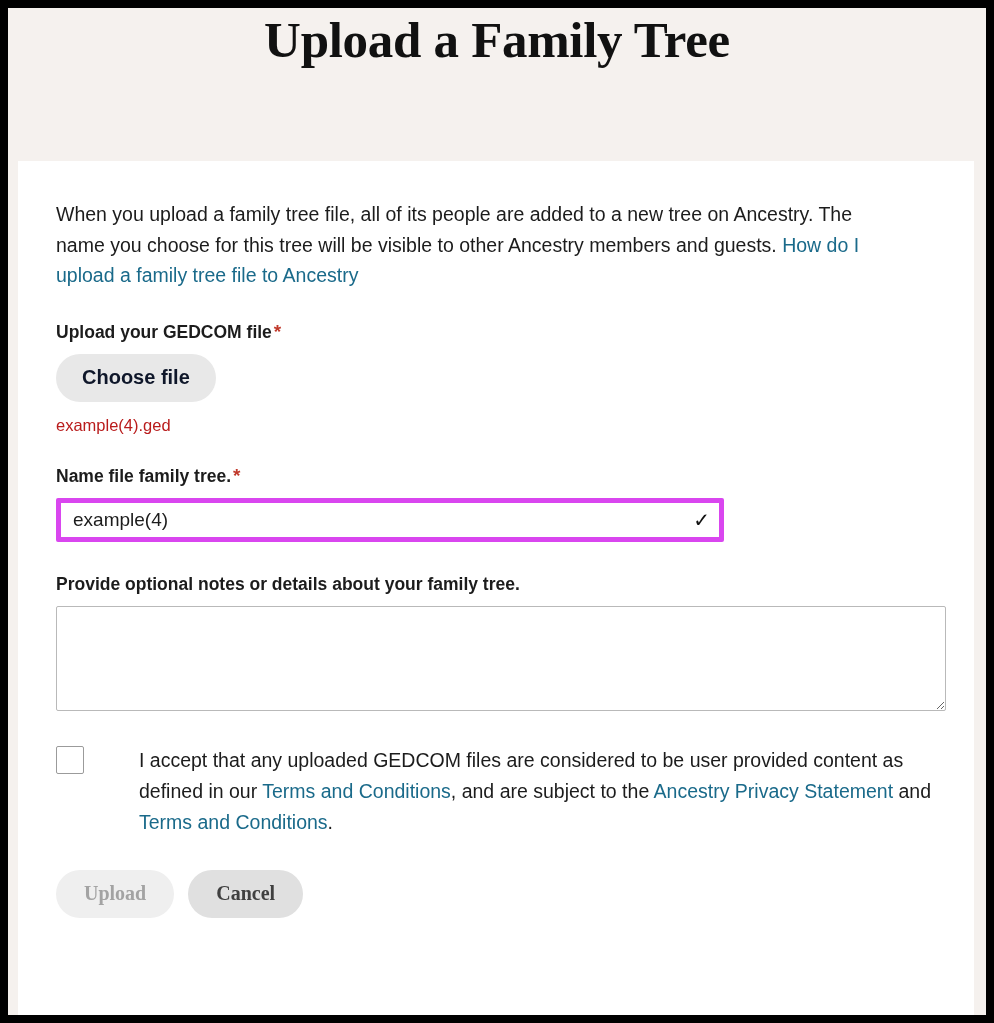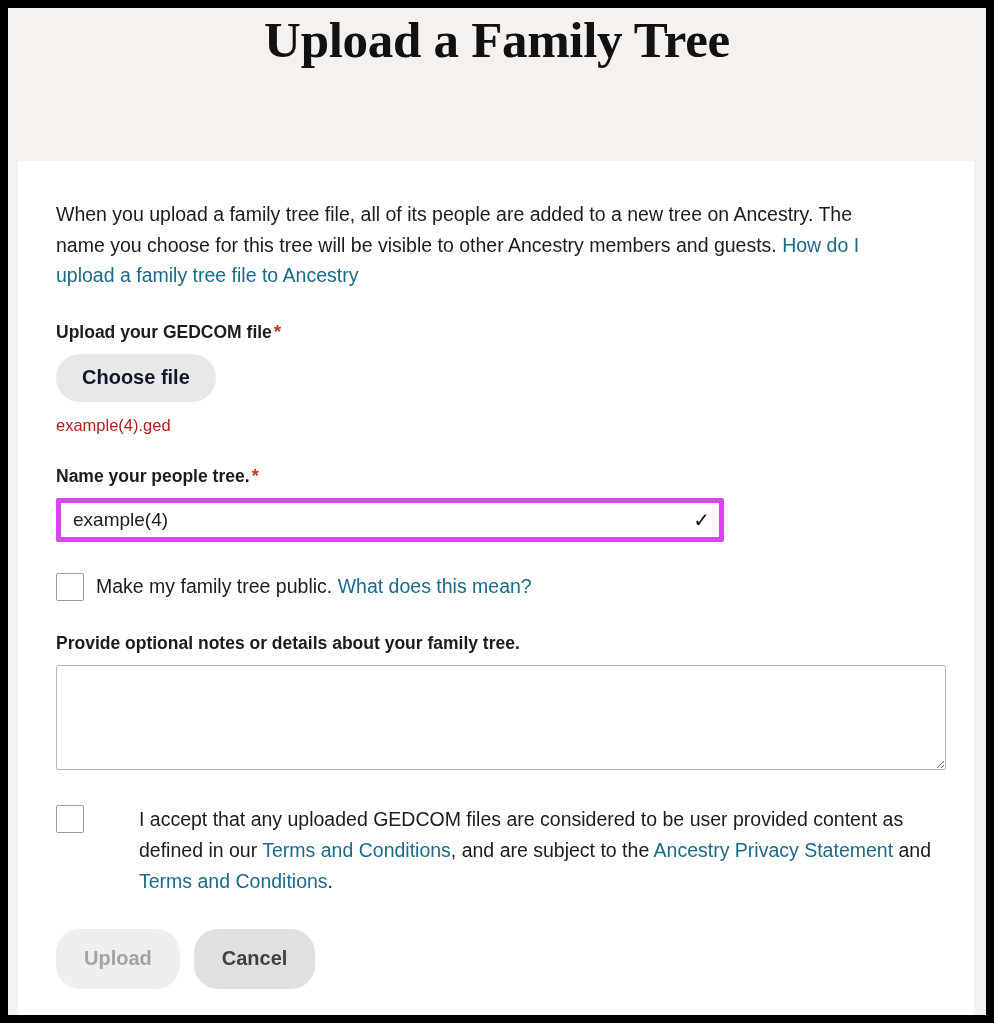--- a/index.html
+++ b/index.html
@@ -164,27 +164,27 @@
     margin-left: 12px;
     max-width: 830px;
   }
   .buttons {
     display: flex;
     align-items: center;
     gap: 14px;
     margin-top: 32px;
   }
   .btn {
-    height: 60px;
+    height: 48px;
     padding: 0 28px;
     border-radius: 24px;
     border: none;
     font-size: 20px;
     font-weight: bold;
-    font-family: Liberation Sans, sans-serif;
+    font-family: Liberation Serif, serif;
     display: inline-flex;
     align-items: center;
     justify-content: center;
   }
   .btn-disabled {
     background: #efefef;
     color: #a3a3a3;
     cursor: default;
   }
   .btn-secondary {
@@ -205,31 +205,27 @@
   <div class="card">
 
     <p class="intro"><span>When you upload a family tree file, all of its people are added to a new tree on Ancestry. The name you choose for this tree will be visible to other Ancestry members and guests. </span><a class="link" href="#">How do I upload a family tree file to Ancestry</a></p>
 
     <label class="field-label"><span>Upload your GEDCOM file</span><span class="req">*</span></label>
 
     <button class="choose-file">Choose file</button>
 
     <div class="file-name">example(4).ged</div>
 
-    <label class="field-label"><span>Name your people tree.</span><span class="req">*</span></label>
+    <label class="field-label"><span>Name file family tree.</span><span class="req">*</span></label>
 
     <div class="text-input-wrap">
       <input class="text-input" type="text" value="example(4)" style="">
       <span class="check-mark">✓</span>
     </div>
 
-    <div class="checkbox-row">
-      <div class="cb"></div>
-      <div class="cb-label"><span>Make my family tree public.</span> <a class="link" href="#">What does this mean?</a></div>
-    </div>
 
     <label class="field-label notes-label">Provide optional notes or details about your family tree.</label>
 
     <textarea class="notes" placeholder="" style=""></textarea>
 
     <div class="accept-row">
       <div class="cb"></div>
       <div class="accept-text"><span>I accept that any uploaded GEDCOM files are considered to be user provided content as defined in our </span><a class="link" href="#">Terms and Conditions</a><span>, and are subject to the </span><a class="link" href="#">Ancestry Privacy Statement</a><span> and </span><a class="link" href="#">Terms and Conditions</a><span>.</span></div>
     </div>
 

